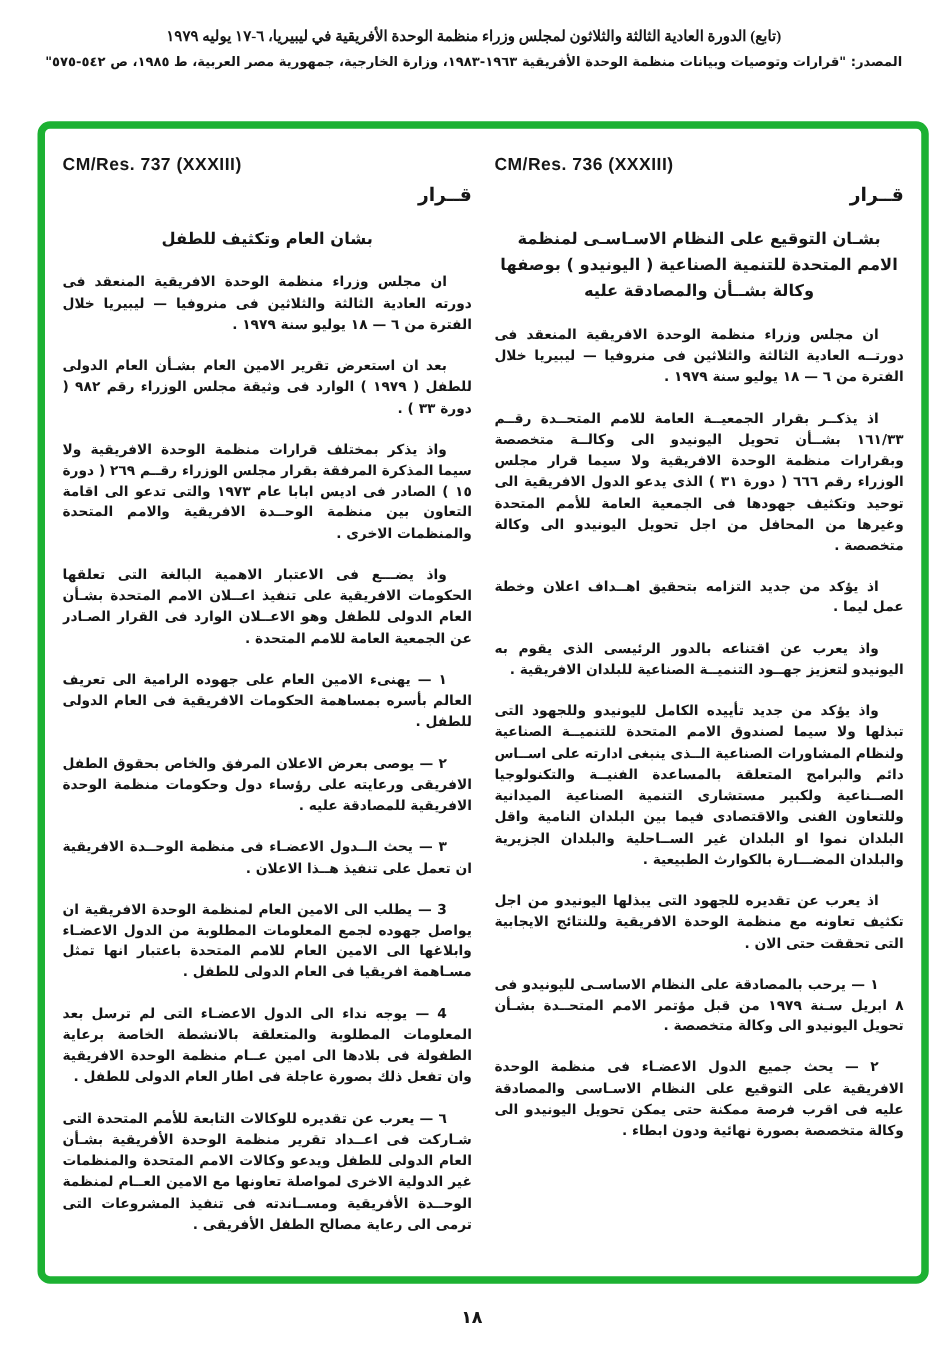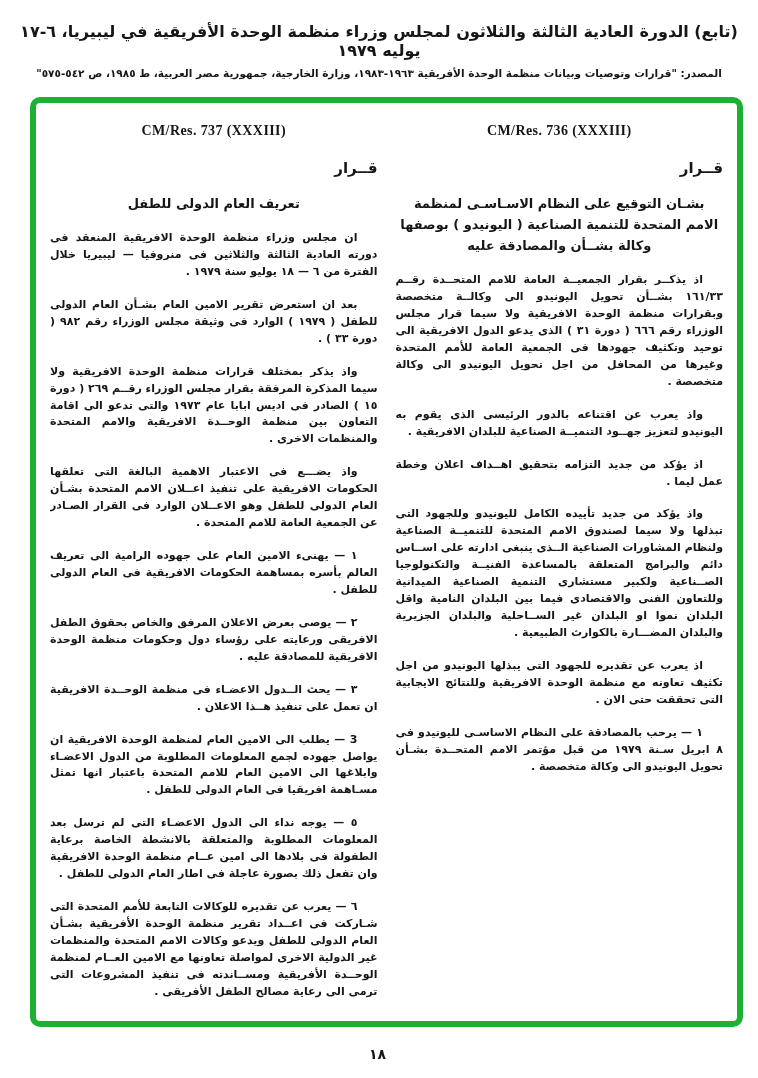--- a/index.html
+++ b/index.html
@@ -3,37 +3,37 @@
 <meta charset="utf-8">
 <style>
   :root { --green:#1cb132; --ink:#161616; }
   * { box-sizing:border-box; }
   html,body { margin:0; padding:0; }
   body {
     width:758px; height:1078px; background:#ffffff; position:relative;
     font-family:"DejaVu Sans", sans-serif; color:var(--ink); overflow:hidden;
   }
   .doc-header { position:absolute; top:22px; left:10px; right:10px; text-align:center; direction:rtl; }
-  .doc-header .line1 { font-size:16px; font-weight:bold; letter-spacing:0; }
+  .doc-header .line1 { font-size:12px; font-weight:bold; letter-spacing:0;font-family:Liberation Serif, serif; }
   .doc-header .line2 { font-size:10.5px; font-weight:bold; margin-top:7px; }
 
   .green-box {
     position:absolute; left:30px; top:97px; width:713px; height:930px;
     border:6px solid var(--green); border-radius:10px; background:#fff;
   }
   .columns {
     display:flex; direction:rtl; gap:18px; padding:16px 14px 10px 14px;
     height:100%; overflow:hidden;
   }
   .col { flex:1 1 0; direction:rtl; min-width:0; overflow:hidden; }
 
   .ref {
-    direction:ltr; text-align:center; unicode-bidi:embed;
-    font-family:Liberation Serif, serif; font-size:14px; font-weight:bold;
-    margin:4px 0 20px 0; letter-spacing:.4px;
+    direction:ltr; text-align:left; unicode-bidi:embed;
+    font-family:Liberation Sans, sans-serif; font-size:14px; font-weight:bold;
+    margin:4px 0 8px 0; letter-spacing:.4px;
   }
   .qarar { text-align:right; font-size:15px; font-weight:bold; margin:8px 0 16px; }
   .res-title { text-align:center; font-size:13px; font-weight:bold; line-height:1.62; margin:0 4px 16px; }
   .body-text p {
     font-size:11px; font-weight:bold; line-height:1.54; text-align:justify;
     text-align-last:right; margin:16px 0 11px 0; text-indent:20px;
   }
   .footer-pageno {
     position:absolute; left:0; right:3px; bottom:16px; text-align:center;
     font-size:14px; font-weight:bold; direction:rtl;
@@ -50,44 +50,46 @@
   </header>
 
   <div class="green-box">
     <div class="columns">
 
       <section class="col">
         <div class="ref">CM/Res. 736 (XXXIII)</div>
         <div class="qarar">قــرار</div>
         <div class="res-title">بشـان التوقيع على النظام الاسـاسـى لمنظمة الامم المتحدة للتنمية الصناعية ( اليونيدو ) بوصفها وكالة بشــأن والمصادقة عليه</div>
         <div class="body-text">
+          <p>ان مجلس وزراء منظمة الوحدة الافريقية المنعقد فى دورتــه العادية الثالثة والثلاثين فى منروفيا — ليبيريا خلال الفترة من ٦ — ١٨ يوليو سنة ١٩٧٩ .</p>
           <p>اذ يذكــر بقرار الجمعيــة العامة للامم المتحــدة رقــم ١٦١/٣٣ بشــأن تحويل اليونيدو الى وكالــة متخصصة وبقرارات منظمة الوحدة الافريقية ولا سيما قرار مجلس الوزراء رقم ٦٦٦ ( دورة ٣١ ) الذى يدعو الدول الافريقية الى توحيد وتكثيف جهودها فى الجمعية العامة للأمم المتحدة وغيرها من المحافل من اجل تحويل اليونيدو الى وكالة متخصصة .</p>
+          <p>اذ يؤكد من جديد التزامه بتحقيق اهــداف اعلان وخطة عمل ليما .</p>
           <p>واذ يعرب عن اقتناعه بالدور الرئيسى الذى يقوم به اليونيدو لتعزيز جهــود التنميــة الصناعية للبلدان الافريقية .</p>
-          <p>اذ يؤكد من جديد التزامه بتحقيق اهــداف اعلان وخطة عمل ليما .</p>
           <p>واذ يؤكد من جديد تأييده الكامل لليونيدو وللجهود التى تبذلها ولا سيما لصندوق الامم المتحدة للتنميــة الصناعية ولنظام المشاورات الصناعية الــذى ينبغى ادارته على اســاس دائم والبرامج المتعلقة بالمساعدة الفنيــة والتكنولوجيا الصــناعية ولكبير مستشارى التنمية الصناعية الميدانية وللتعاون الفنى والاقتصادى فيما بين البلدان النامية واقل البلدان نموا او البلدان غير الســاحلية والبلدان الجزيرية والبلدان المضـــارة بالكوارث الطبيعية .</p>
           <p>اذ يعرب عن تقديره للجهود التى يبذلها اليونيدو من اجل تكثيف تعاونه مع منظمة الوحدة الافريقية وللنتائج الايجابية التى تحققت حتى الان .</p>
           <p>١ — يرحب بالمصادقة على النظام الاساسـى لليونيدو فى ٨ ابريل سـنة ١٩٧٩ من قبل مؤتمر الامم المتحــدة بشـأن تحويل اليونيدو الى وكالة متخصصة .</p>
+          <p>٢ — يحث جميع الدول الاعضـاء فى منظمة الوحدة الافريقية على التوقيع على النظام الاسـاسى والمصادقة عليه فى اقرب فرصة ممكنة حتى يمكن تحويل اليونيدو الى وكالة متخصصة بصورة نهائية ودون ابطاء .</p>
 
         </div>
       </section>
 
       <section class="col">
         <div class="ref">CM/Res. 737 (XXXIII)</div>
         <div class="qarar">قــرار</div>
-        <div class="res-title">تعريف العام الدولى للطفل</div>
+        <div class="res-title">بشان العام وتكثيف للطفل</div>
         <div class="body-text">
           <p>ان مجلس وزراء منظمة الوحدة الافريقية المنعقد فى دورته العادية الثالثة والثلاثين فى منروفيا — ليبيريا خلال الفترة من ٦ — ١٨ يوليو سنة ١٩٧٩ .</p>
           <p>بعد ان استعرض تقرير الامين العام بشـأن العام الدولى للطفل ( ١٩٧٩ ) الوارد فى وثيقة مجلس الوزراء رقم ٩٨٢ ( دورة ٣٣ ) .</p>
           <p>واذ يذكر بمختلف قرارات منظمة الوحدة الافريقية ولا سيما المذكرة المرفقة بقرار مجلس الوزراء رقــم ٢٦٩ ( دورة ١٥ ) الصادر فى اديس ابابا عام ١٩٧٣ والتى تدعو الى اقامة التعاون بين منظمة الوحــدة الافريقية والامم المتحدة والمنظمات الاخرى .</p>
           <p>واذ يضـــع فى الاعتبار الاهمية البالغة التى تعلقها الحكومات الافريقية على تنفيذ اعــلان الامم المتحدة بشـأن العام الدولى للطفل وهو الاعــلان الوارد فى القرار الصـادر عن الجمعية العامة للامم المتحدة .</p>
           <p>١ — يهنىء الامين العام على جهوده الرامية الى تعريف العالم بأسره بمساهمة الحكومات الافريقية فى العام الدولى للطفل .</p>
           <p>٢ — يوصى بعرض الاعلان المرفق والخاص بحقوق الطفل الافريقى ورعايته على رؤساء دول وحكومات منظمة الوحدة الافريقية للمصادقة عليه .</p>
           <p>٣ — يحث الــدول الاعضـاء فى منظمة الوحــدة الافريقية ان تعمل على تنفيذ هــذا الاعلان .</p>
           <p>3 — يطلب الى الامين العام لمنظمة الوحدة الافريقية ان يواصل جهوده لجمع المعلومات المطلوبة من الدول الاعضـاء وابلاغها الى الامين العام للامم المتحدة باعتبار انها تمثل مسـاهمة افريقيا فى العام الدولى للطفل .</p>
-          <p>٥ — يوجه نداء الى الدول الاعضـاء التى لم ترسل بعد المعلومات المطلوبة والمتعلقة بالانشطة الخاصة برعاية الطفولة فى بلادها الى امين عــام منظمة الوحدة الافريقية وان تفعل ذلك بصورة عاجلة فى اطار العام الدولى للطفل .</p>
+          <p>4 — يوجه نداء الى الدول الاعضـاء التى لم ترسل بعد المعلومات المطلوبة والمتعلقة بالانشطة الخاصة برعاية الطفولة فى بلادها الى امين عــام منظمة الوحدة الافريقية وان تفعل ذلك بصورة عاجلة فى اطار العام الدولى للطفل .</p>
           <p>٦ — يعرب عن تقديره للوكالات التابعة للأمم المتحدة التى شـاركت فى اعــداد تقرير منظمة الوحدة الأفريقية بشـأن العام الدولى للطفل ويدعو وكالات الامم المتحدة والمنظمات غير الدولية الاخرى لمواصلة تعاونها مع الامين العــام لمنظمة الوحــدة الأفريقية ومســاندته فى تنفيذ المشروعات التى ترمى الى رعاية مصالح الطفل الأفريقى .</p>
         </div>
       </section>
 
     </div>
   </div>
 
   <footer class="footer-pageno">١٨</footer>
 
 </div>

